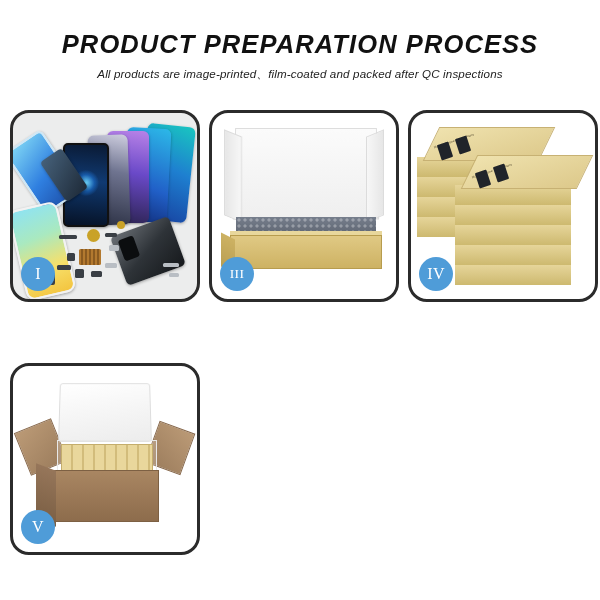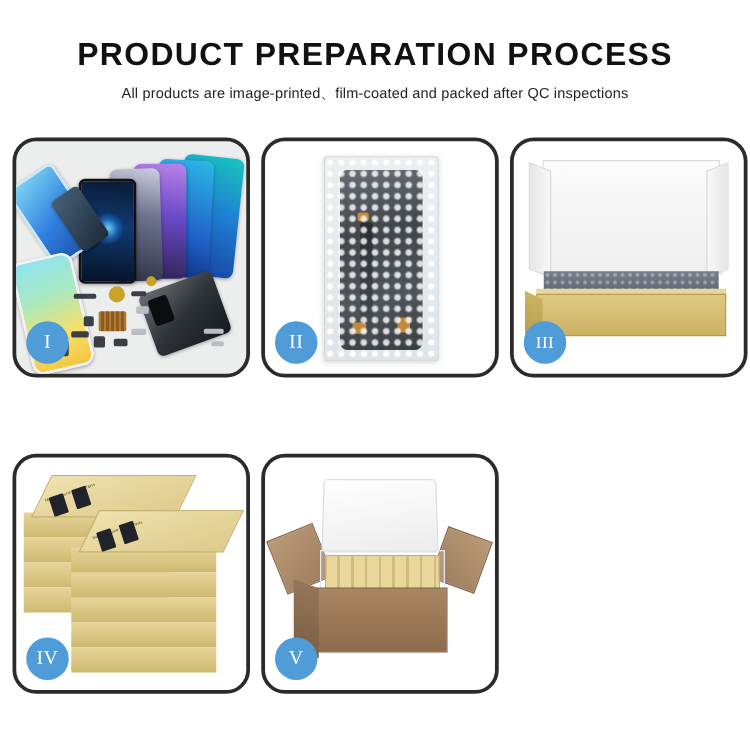--- a/index.html
+++ b/index.html
@@ -7,21 +7,21 @@
   html, body {
     margin: 0; padding: 0;
     width: 600px; height: 600px;
     background: #ffffff;
     font-family: "Liberation Sans", sans-serif;
     overflow: hidden;
   }
   .page { position: relative; width: 600px; height: 600px; background:#fff; }
 
   
-  .header { width: 100%; padding-top: 30px; text-align: center; }
+  .header { width: 100%; padding-top: 30px; text-align: center; font-style: italic; }
   .title {
     font-size: 25.5px; font-weight: 700; letter-spacing: 1.1px;
     color: #111111; line-height: 1.1; white-space: nowrap;
   }
   .subtitle {
     margin-top: 9px; font-size: 11.6px; font-weight: 400;
     color: #222222; letter-spacing: .15px; white-space: nowrap;
   }
 
   
@@ -312,33 +312,20 @@
         <div class="chip" style="left:78px;top:158px;width:11px;height:6px;"></div>
         <div class="chip lt" style="left:92px;top:150px;width:12px;height:5px;"></div>
         <div class="chip" style="left:34px;top:160px;width:8px;height:12px;border-radius:2px;"></div>
         <div class="chip gold" style="left:104px;top:108px;width:8px;height:8px;"></div>
         <div class="chip lt" style="left:150px;top:150px;width:16px;height:4px;"></div>
         <div class="chip lt" style="left:156px;top:160px;width:10px;height:4px;"></div>
       </div>
       <div class="badge">I</div>
     </div>
 
-    <div class="panel p2">
-      <div class="scene">
-        <div class="bubble-bag">
-          <div class="screen-inside"></div>
-          <div class="flex-cable"></div>
-          <div class="gold-tab" style="left:26px;top:44px;width:9px;height:7px;"></div>
-          <div class="gold-tab" style="left:22px;top:132px;width:11px;height:9px;"></div>
-          <div class="gold-tab" style="left:58px;top:128px;width:10px;height:12px;"></div>
-          <div class="bubble-overlay"></div>
-        </div>
-      </div>
-      <div class="badge">II</div>
-    </div>
 
     <div class="panel p3">
       <div class="scene">
         <div class="box3-lid"></div>
         <div class="box3-lid-side-l"></div>
         <div class="box3-lid-side-r"></div>
         <div class="box3-foam"></div>
         <div class="box3-rim"></div>
         <div class="box3-front"></div>
       </div>

